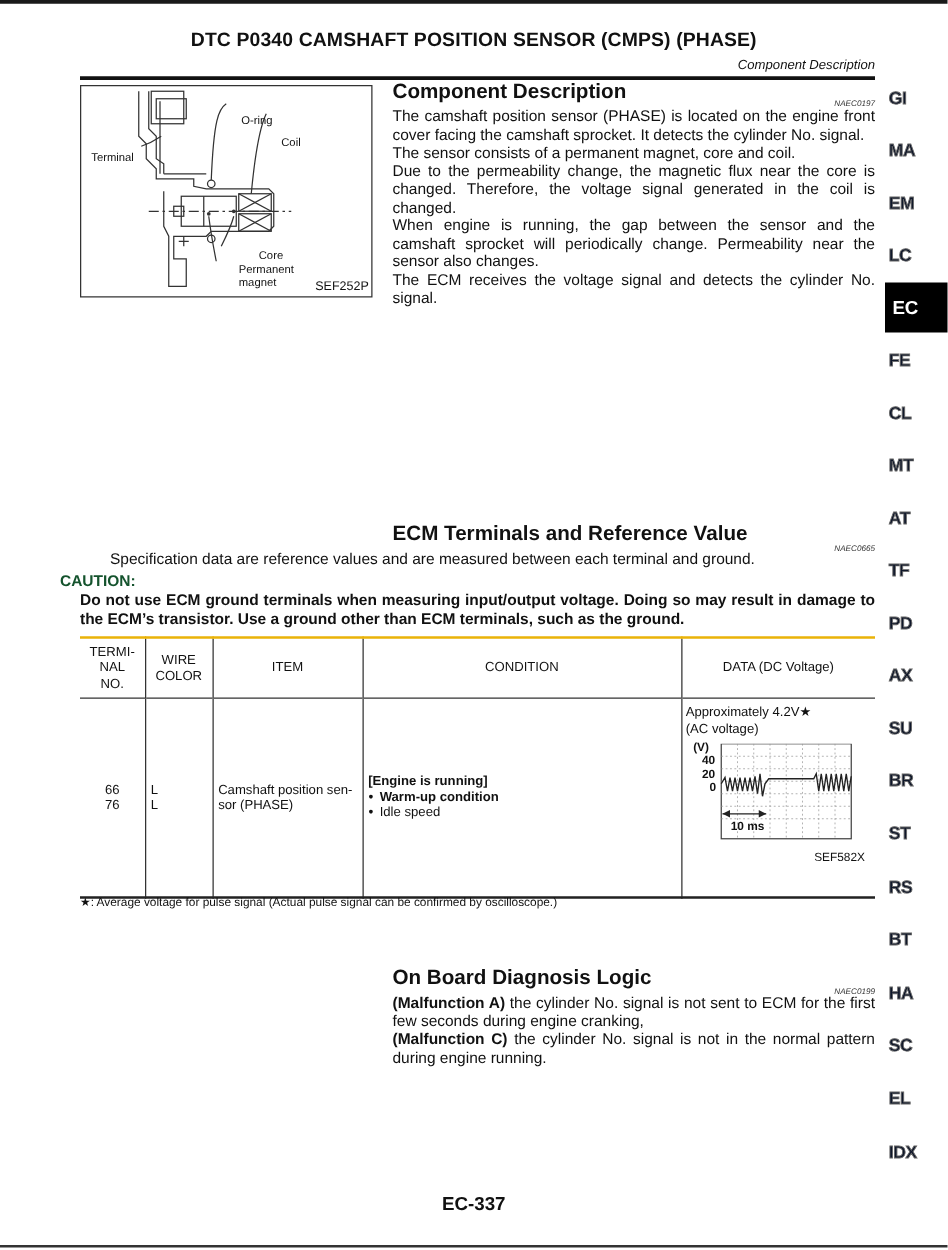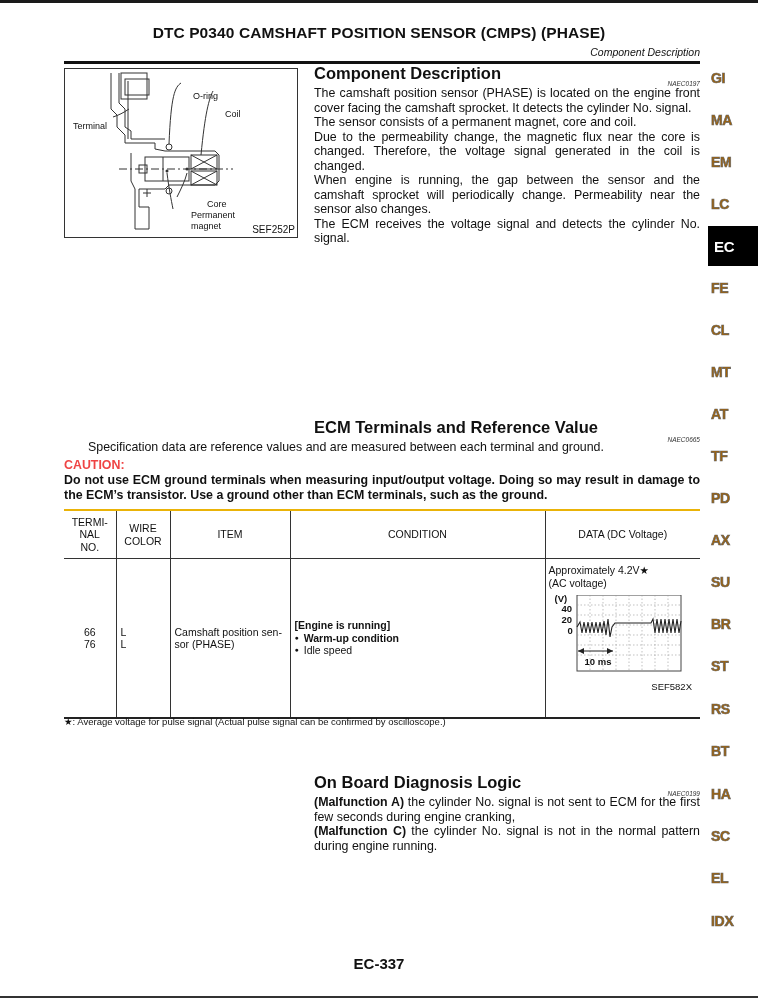--- a/index.html
+++ b/index.html
@@ -10,21 +10,21 @@
   .doc-subtitle { position: absolute; right: 58px; top: 46px; font-style: italic; font-size: 10.5px; }
   .header-rule { position: absolute; left: 64px; top: 61px; width: 636px; height: 3px; background: #111; }
   .figure-box { position: absolute; left: 64px; top: 68px; width: 234px; height: 170px; border: 1px solid #333; box-sizing: border-box; }
   .fig-id { position: absolute; right: 2px; bottom: 2px; font-size: 10px; }
   .fig-label { position: absolute; font-size: 9px; }
   .section-heading { position: absolute; font-weight: bold; font-size: 16.5px; }
   .ref-code { position: absolute; font-style: italic; font-size: 6.5px; color: #333; }
   .para { position: absolute; font-size: 12.4px; line-height: 14.5px; text-align: justify; }
   .para p { margin: 0; }
   .spec-text { position: absolute; left: 64px; top: 440px; font-size: 12.4px; margin-left: 24px; }
-  .caution-label { position: absolute; left: 64px; top: 458px; font-size: 12.4px; font-weight: bold; color: #ef4444; }
+  .caution-label { position: absolute; left: 48px; top: 458px; font-size: 12.4px; font-weight: bold; color: #14532d; }
   .caution-text { position: absolute; left: 64px; top: 473px; width: 636px; font-size: 12.4px; font-weight: bold; line-height: 14.5px; text-align: justify; }
   table.terminals { position: absolute; left: 64px; top: 509px; width: 636px; border-collapse: collapse; font-size: 10.5px; }
   table.terminals th, table.terminals td { border-left: 1px solid #333; border-right: 1px solid #333; padding: 0; }
   table.terminals th:first-child, table.terminals td:first-child { border-left: none; }
   table.terminals th:last-child, table.terminals td:last-child { border-right: none; }
   table.terminals thead tr { border-top: 2px solid #eab308; border-bottom: 1px solid #333; }
   table.terminals tbody tr { border-bottom: 2px solid #222; }
   table.terminals th { font-weight: normal; text-align: center; height: 47px; line-height: 12.5px; }
   table.terminals td { height: 153px; vertical-align: middle; }
   .cell-center { text-align: center; line-height: 12.5px; }
@@ -32,21 +32,21 @@
   .cond-head { font-weight: bold; }
   .bullet { display: block; }
   .bullet::before { content: "\25CF"; font-size: 7px; margin-right: 5px; vertical-align: 2px; }
   .bullet.bold { font-weight: bold; }
   .data-cell { position: relative; vertical-align: top !important; padding: 5px 0 0 3px !important; line-height: 12.5px; }
   .scope { position: relative; margin-top: 6px; margin-left: 2px; width: 132px; height: 80px; }
   .scope-id { text-align: right; padding-right: 8px; margin-top: 6px; font-size: 9.5px; }
   .footnote { position: absolute; left: 64px; top: 716px; font-size: 9.5px; }
   .page-number { position: absolute; left: 0; width: 758px; top: 955px; text-align: center; font-weight: bold; font-size: 15px; }
   .tabs { position: absolute; left: 708px; top: 60px; width: 50px; }
-  .tab { position: absolute; left: 0; width: 50px; height: 40px; display: flex; align-items: center; padding-left: 3px; box-sizing: border-box; font-weight: bold; font-size: 14px; color: #a16207; -webkit-text-stroke: 0.7px #666; letter-spacing: -0.3px; }
+  .tab { position: absolute; left: 0; width: 50px; height: 40px; display: flex; align-items: center; padding-left: 3px; box-sizing: border-box; font-weight: bold; font-size: 14px; color: #0f172a; -webkit-text-stroke: 0.7px #666; letter-spacing: -0.3px; }
   .tab.active { background: #000; color: #fff; -webkit-text-stroke: 0; font-size: 15px; padding-left: 6px; }
 </style>
 </head>
 <body>
 
 <div class="top-rule"></div>
 
 <div class="doc-title">DTC P0340 CAMSHAFT POSITION SENSOR (CMPS) (PHASE)</div>
 <div class="doc-subtitle">Component Description</div>
 <div class="header-rule"></div>

